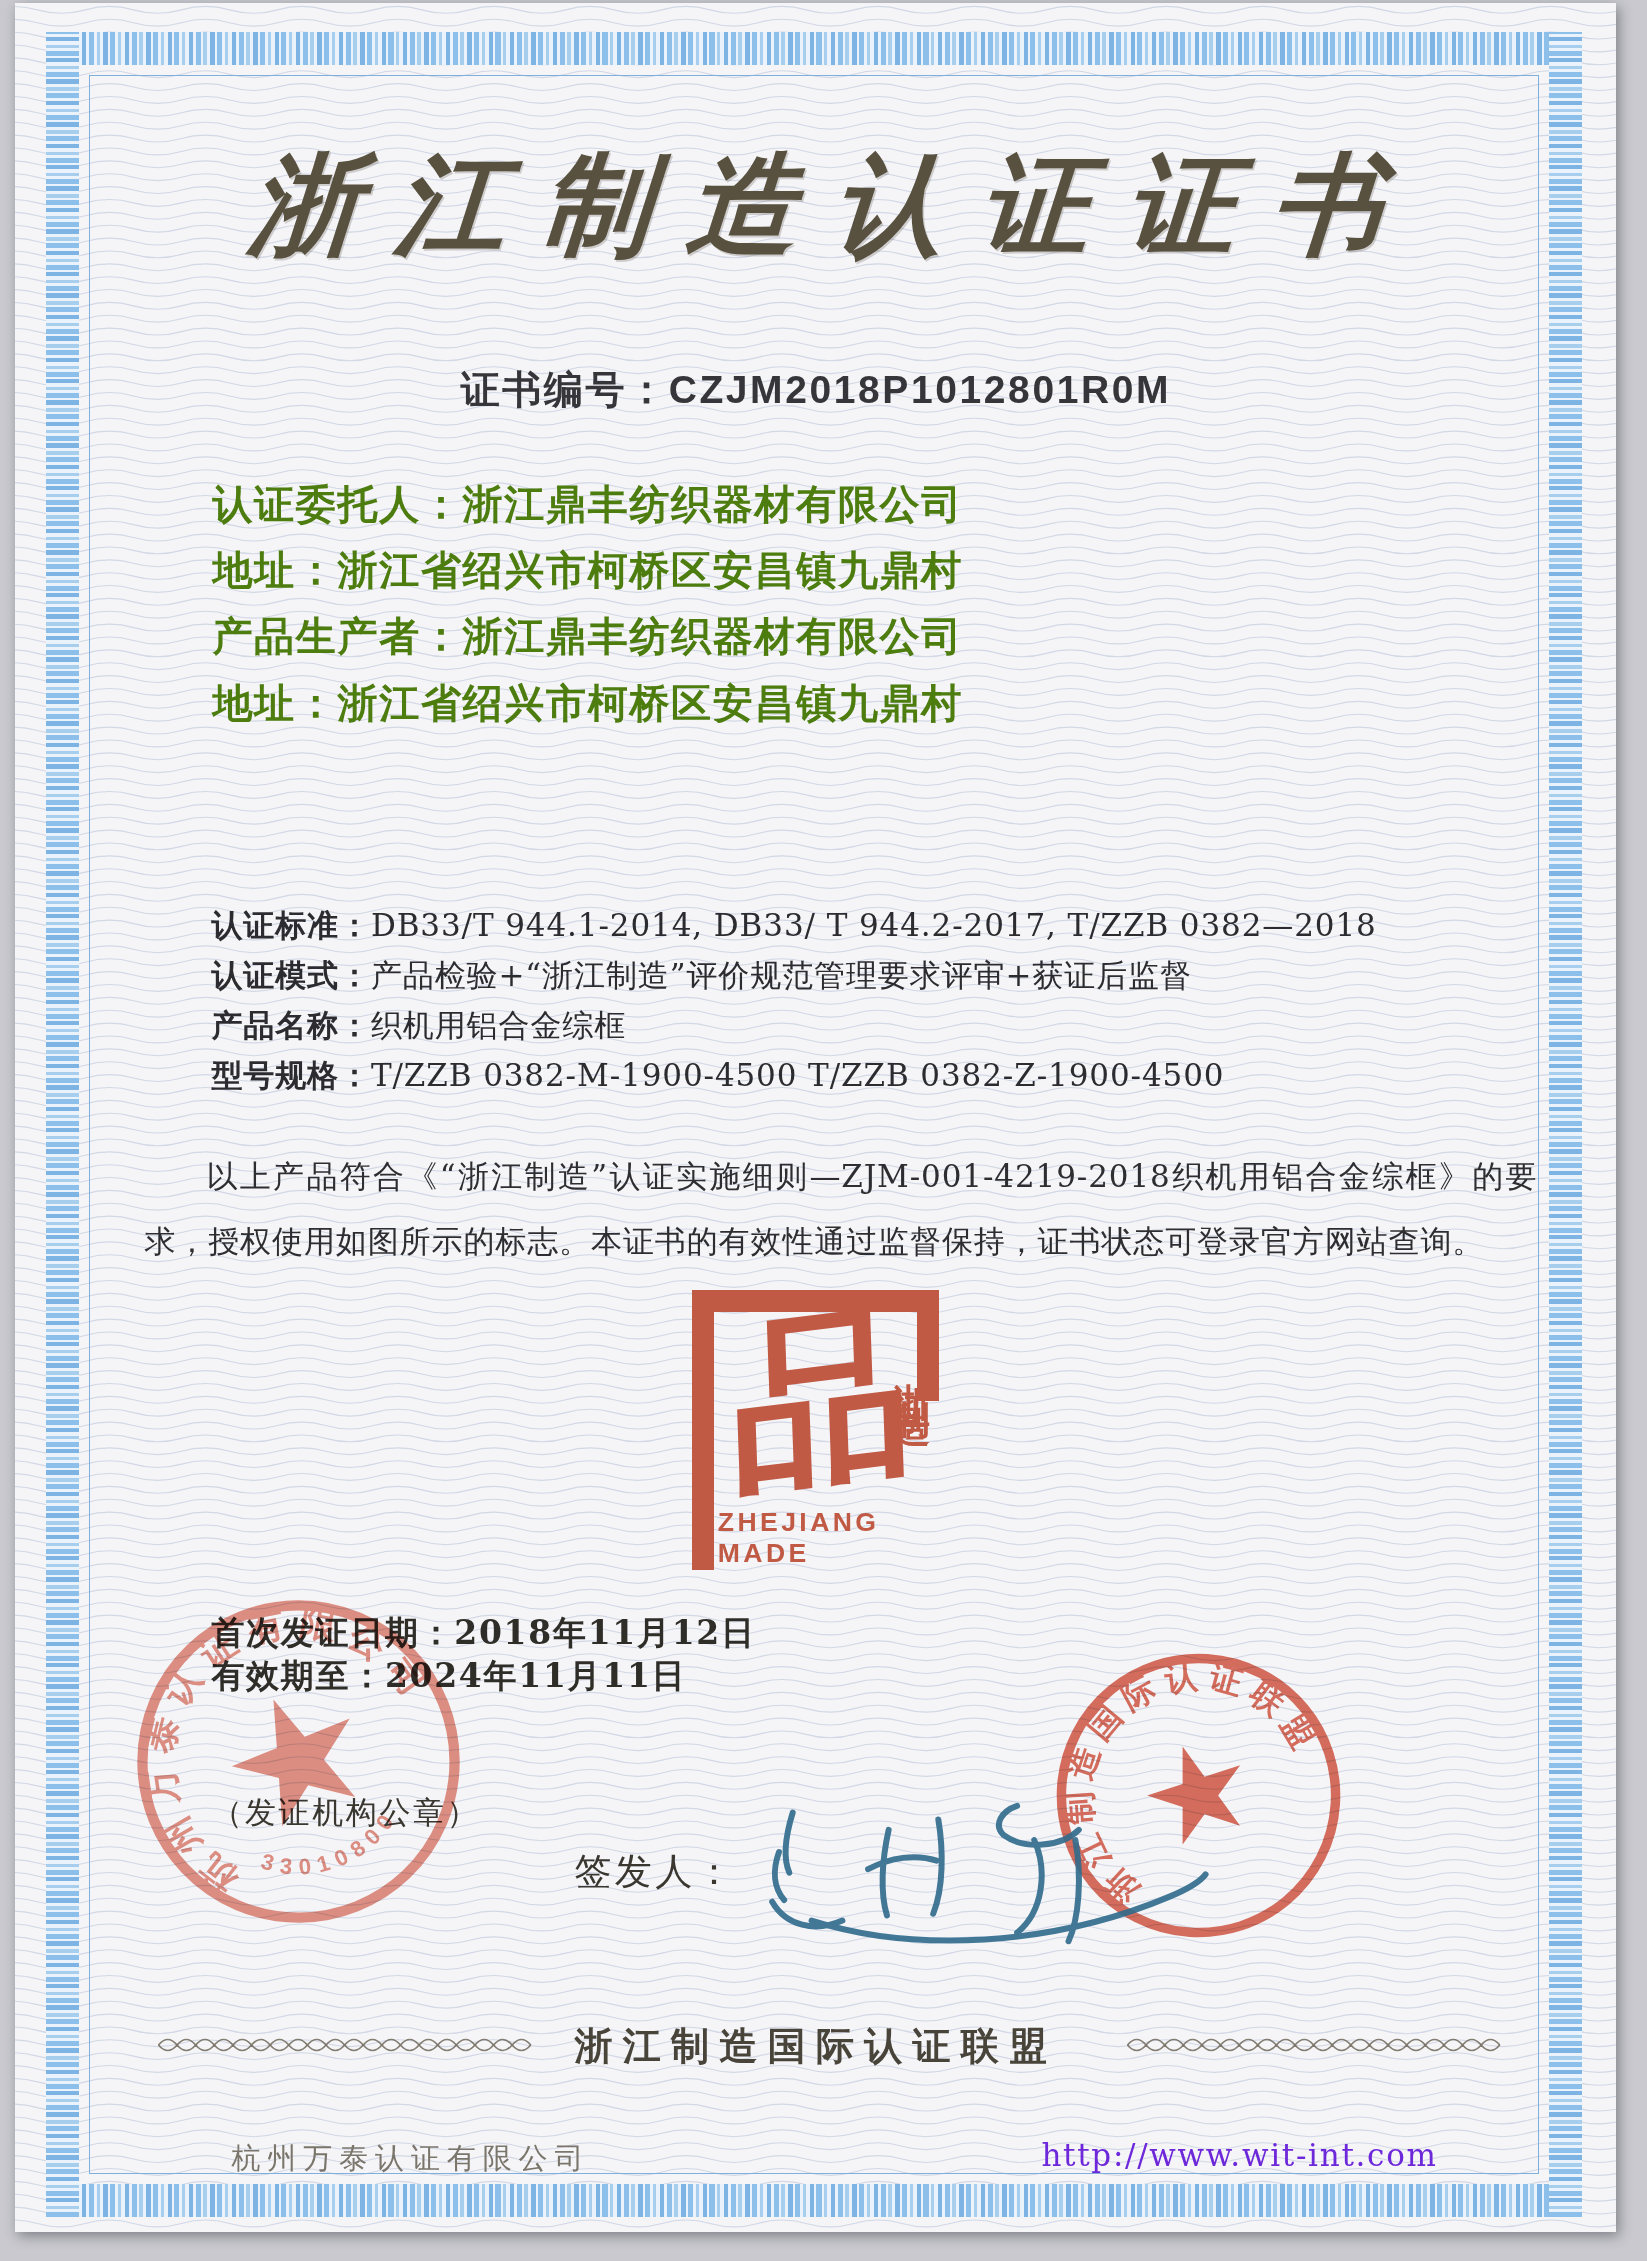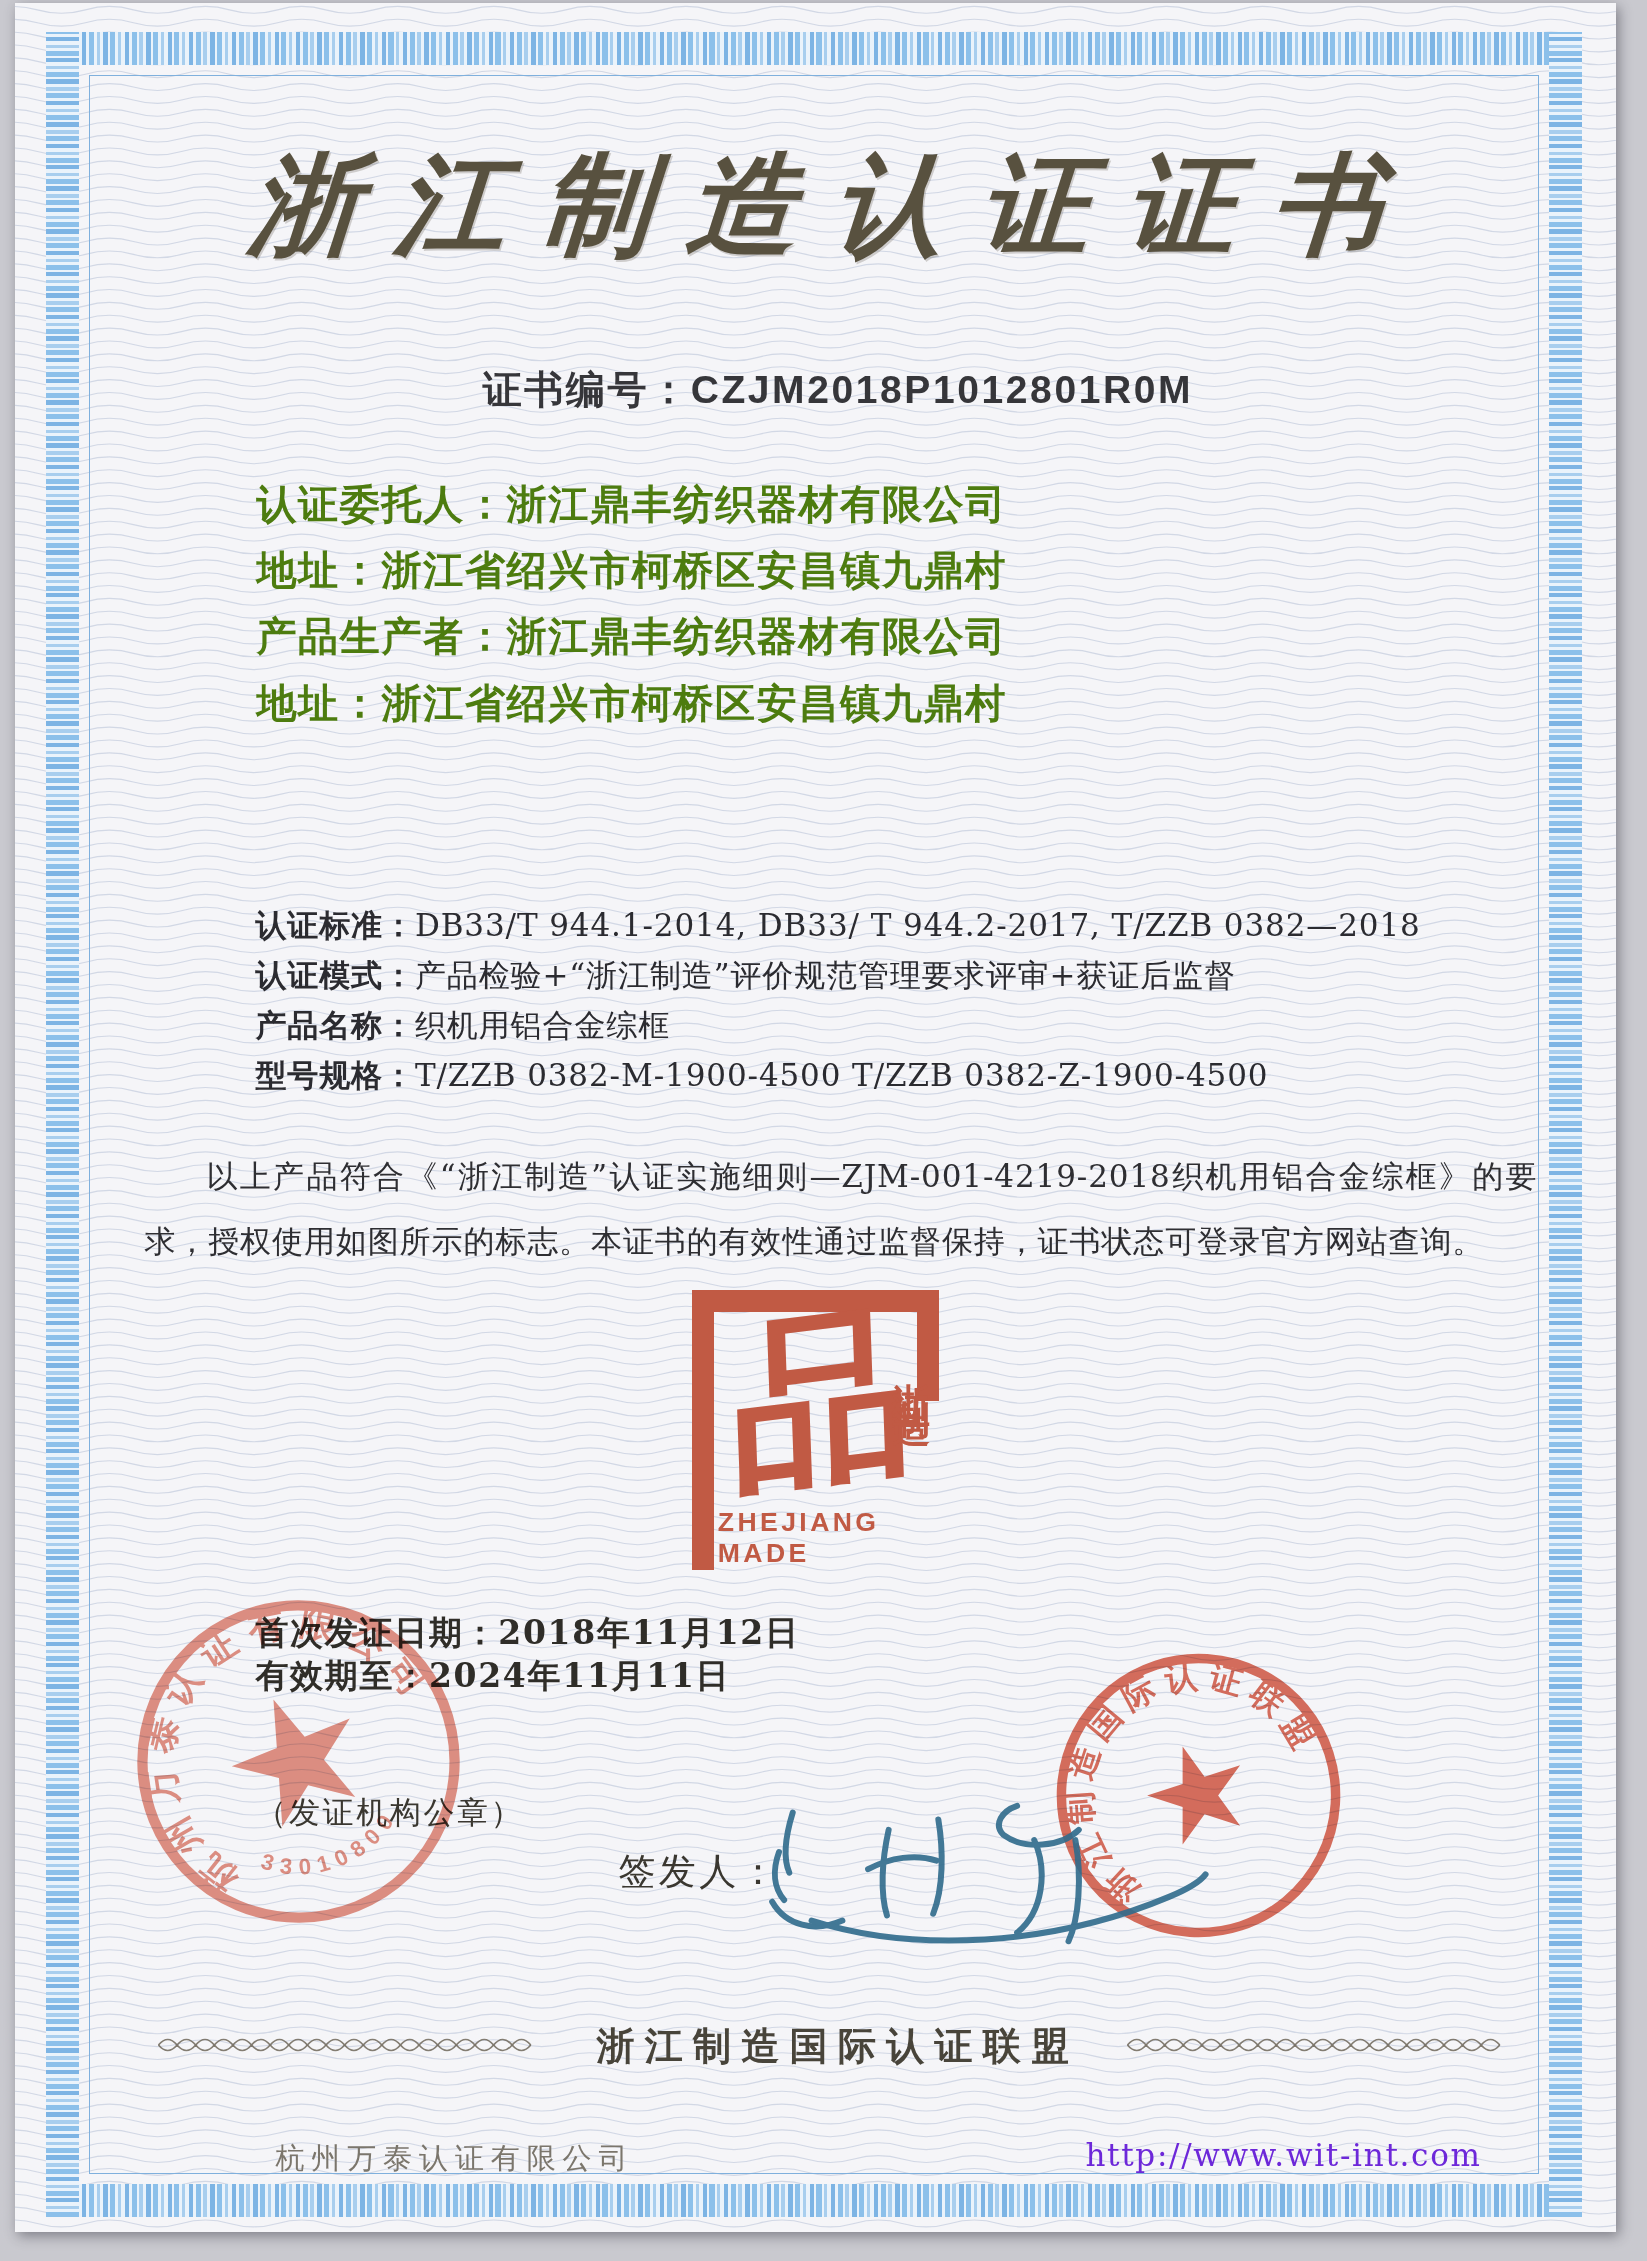--- a/index.html
+++ b/index.html
@@ -18,21 +18,21 @@
   .band.h{background:repeating-linear-gradient(90deg,#8cc0ea 0 5.1px,#eaf3fb 5.1px 7.7px,#a8ceee 7.7px 11px,#eaf3fb 11px 14.6px,#7db4e4 14.6px 19px,#eaf3fb 19px 21.4px);}
   .band.v{background:repeating-linear-gradient(0deg,#8cc0ea 0 5.1px,#eaf3fb 5.1px 7.7px,#a8ceee 7.7px 11px,#eaf3fb 11px 14.6px,#7db4e4 14.6px 19px,#eaf3fb 19px 21.4px);}
   .band.top{left:31px;top:29px;right:34px;height:33px;}
   .band.bottom{left:31px;bottom:15.4px;right:34px;height:33px;}
   .band.left{left:31px;top:29px;bottom:15.4px;width:33px;}
   .band.right{right:34px;top:29px;bottom:15.4px;width:33px;}
   .frame-line{
     position:absolute;left:74px;top:72px;right:77px;bottom:58px;
     border:1.7px solid #7fb0dd;z-index:1;
   }
-  .txt{position:absolute;z-index:2;white-space:nowrap;padding-left:44px;}
+  .txt{position:absolute;z-index:2;white-space:nowrap;}
   .title{
     left:0;right:0;text-align:center;top:129px;
     font-family:"DejaVu Serif", serif;font-style:italic;font-weight:700;
     font-size:110px;letter-spacing:36px;padding-left:36px;color:#58513f;
     transform:skewX(-4deg);text-shadow:1.7px 1.7px 0 rgba(90,84,70,.25);
   }
   .certno{
     left:0;right:0;text-align:center;top:360px;
     font-size:39px;font-weight:600;letter-spacing:2.6px;color:#36363a;
   }

